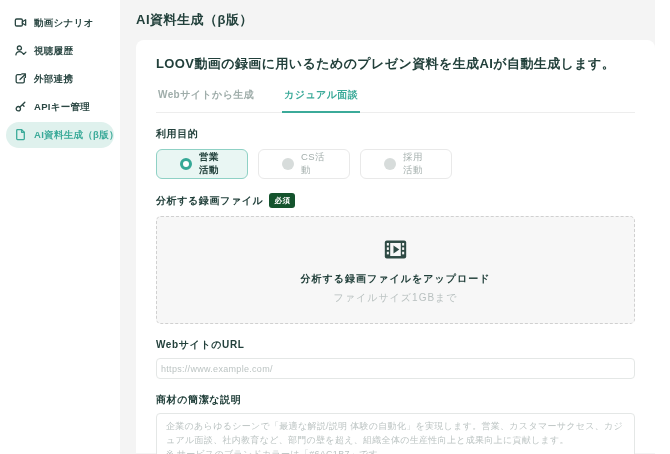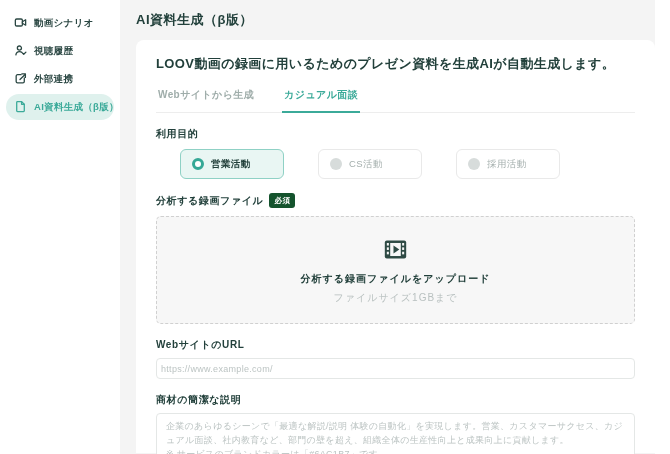--- a/index.html
+++ b/index.html
@@ -36,23 +36,23 @@
   .tab.active { color:#3BAA99; border-bottom:2px solid #3BAA99; margin-bottom:-1px; }
 
   .field-label { font-size:10px; font-weight:bold; color:#22403B;
     letter-spacing:.6px; margin-top:14px; }
   .label-row { display:flex; align-items:center; gap:6px; }
   .req-badge { background:#14532d; color:#FFFFFF; font-size:7.5px; font-weight:bold;
     padding:2.5px 5px; border-radius:3px; letter-spacing:.5px; }
 
   
   .radio-row { display:flex; gap:10px; margin-top:8px; }
-  .radio-opt { width:104px; height:30px; display:flex; align-items:center; gap:7px;
-    padding:0 11px; border:1px solid #E9E9E9; border-radius:6px; background:#FFF;
-    font-size:9.5px; letter-spacing:.4px; color:#A3AEAC; cursor:pointer;margin-left:24px; }
+  .radio-opt { width:92px; height:30px; display:flex; align-items:center; gap:7px;
+    padding:0 23px; border:1px solid #E9E9E9; border-radius:6px; background:#FFF;
+    font-size:9.5px; letter-spacing:.4px; color:#A3AEAC; cursor:pointer; }
   .radio-opt .dot { width:12px; height:12px; border-radius:50%; background:#D7DCDB; flex:0 0 auto; }
   .radio-opt.selected { background:#E9F6F3; border-color:#8FD1C5; color:#22403B; font-weight:bold; }
   .radio-opt.selected .dot { background:#FFFFFF; border:3.5px solid #35A896; }
 
   
   .dropzone { margin-top:8px; height:108px; background:#F7F7F7;
     border:1px dashed #D0D0D0; border-radius:5px; display:flex; flex-direction:column;
     align-items:center; justify-content:center; gap:5px; cursor:pointer; }
   .drop-cta { font-size:10px; font-weight:bold; color:#22403B; letter-spacing:1px; }
   .drop-hint { font-size:10px; color:#B9C1C0; letter-spacing:1px; }
@@ -94,20 +94,29 @@
     </div>
     <div class="side-item">
       <span>
         <svg width="13" height="13" viewBox="0 0 24 24" fill="none" stroke-width="2.4" stroke-linejoin="round" stroke-linecap="round">
             <path d="M13 5H6.5A2.5 2.5 0 0 0 4 7.5v10A2.5 2.5 0 0 0 6.5 20h10a2.5 2.5 0 0 0 2.5-2.5V11"></path>
             <path d="M14.5 3.5H21V10"></path>
             <path d="M20.5 4.5L11 14"></path>
           </svg>
       </span>
       <span>外部連携</span>
+    </div>
+    <div class="side-item">
+      <span>
+        <svg width="13" height="13" viewBox="0 0 24 24" fill="none" stroke-width="2.4" stroke-linejoin="round" stroke-linecap="round">
+            <circle cx="8" cy="16" r="4"></circle>
+            <path d="M11 13L20 4M15.5 8.5l3 3"></path>
+          </svg>
+      </span>
+      <span>APIキー管理</span>
     </div>
     <div class="side-item active">
       <span>
         <svg width="13" height="13" viewBox="0 0 24 24" fill="none" stroke-width="2.4" stroke-linejoin="round" stroke-linecap="round">
             <path d="M6 3h8l5 5v12a1.5 1.5 0 0 1-1.5 1.5h-11A1.5 1.5 0 0 1 5 20V4.5A1.5 1.5 0 0 1 6 3z"></path>
             <path d="M14 3v5h5"></path>
           </svg>
       </span>
       <span>AI資料生成（β版）</span>
     </div>

